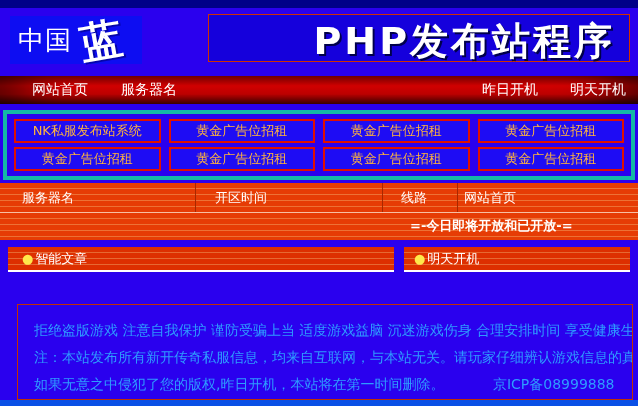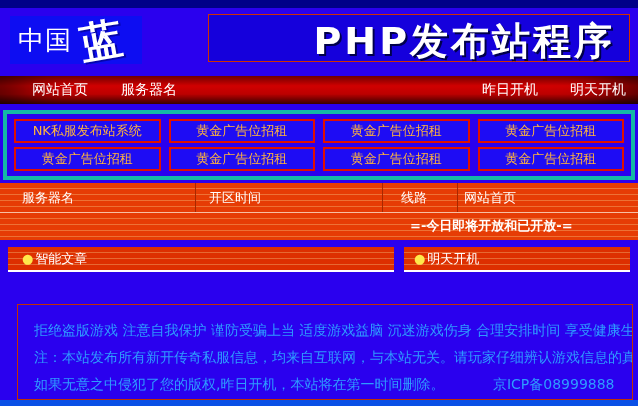--- a/index.html
+++ b/index.html
@@ -55,21 +55,21 @@
     background-image:repeating-linear-gradient(180deg, rgba(255,255,180,0) 0px, rgba(255,255,180,0) 5px, rgba(255,255,180,.28) 5px, rgba(255,255,180,.28) 6px);
   }
   
   .server-table{
     position:absolute; left:0; top:183px; width:638px; height:57px;
     background-color:#E63C05; color:#fff; font-size:13px;
   }
   .st-header{ display:flex; height:30px; align-items:center; border-bottom:1px solid rgba(255,255,255,.55); }
   .st-col{ height:100%; display:flex; align-items:center; }
   .st-col1{ width:195px; padding-left:22px; }
-  .st-col2{ width:187px; padding-left:13px; border-left:1px solid #A82800; }
+  .st-col2{ width:187px; padding-left:19px; border-left:1px solid #A82800; }
   .st-col3{ width:75px;  padding-left:18px;  border-left:1px solid #A82800; }
   .st-col4{ flex:1;      padding-left:6px;  border-left:1px solid #A82800; }
   .st-status{ height:26px; line-height:26px; padding-left:410px; white-space:nowrap;font-weight:bold; }
   
   .bar{
     position:absolute; top:247px; height:25px;
     background-color:#DD2F00; border-bottom:2px solid #fff;
     color:#fff; font-size:13px; display:flex; align-items:center;
   }
   .bar-left{ left:8px; width:386px; padding-left:14px; }

